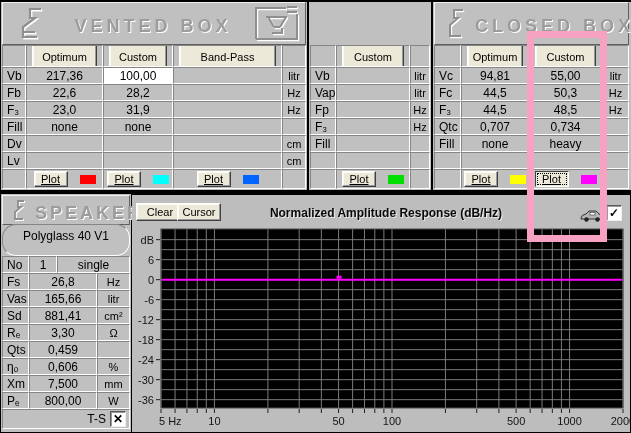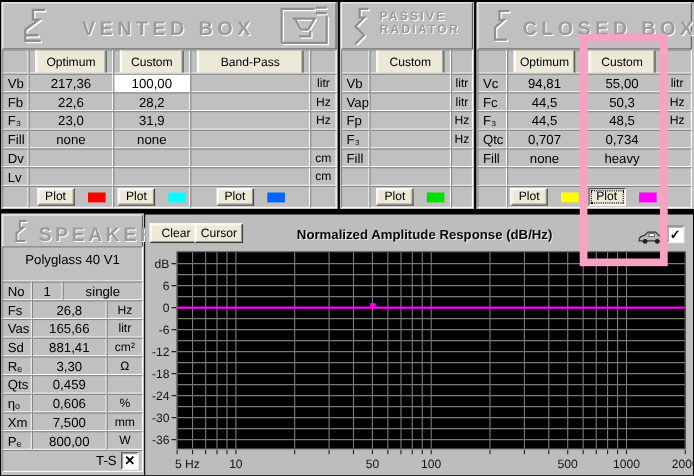--- a/index.html
+++ b/index.html
@@ -20,21 +20,21 @@
   .etch.small{font-size:11px;letter-spacing:2px;}
   .tbl{position:absolute;display:grid;background:#c0c0c0;}
   .c{
     border:1px solid;border-color:#868686 #ffffff #ffffff #868686;
     display:flex;align-items:center;justify-content:center;
     font-size:12px;white-space:nowrap;overflow:hidden;background:#c0c0c0;
   }
   .c.l{justify-content:flex-start;padding-left:4px;}
   .c.u{font-size:11px;}
   .c.editable{background:#ffffff;}
-  .c.plotc{gap:12px;}
+  .c.plotc{gap:12px;text-decoration:underline;}
   .btn{
     background:#ece9d8;
     border:1px solid;border-color:#ffffff #404040 #404040 #ffffff;
     box-shadow:inset -1px -1px 0 #9a9a9a, inset 1px 1px 0 #fbfbf4;
     display:flex;align-items:center;justify-content:center;
     font-size:11px;cursor:pointer;box-sizing:border-box;
   }
   .btn.pressed{
     border-color:#404040 #ffffff #ffffff #404040;
     box-shadow:none;outline:1px dotted #000;outline-offset:-3px;
@@ -55,21 +55,21 @@
     font-weight:bold;font-size:12px;color:#0a0a0a;text-shadow:1px 1px 0 #e9e9e9;
     white-space:nowrap;
   }
   #plot-svg{position:absolute;left:0;top:0;}
   #pink-rect{
     position:absolute;left:527px;top:31px;width:80px;height:211px;
     box-sizing:border-box;border:7px solid #f7a2c2;z-index:50;
   }
   .namecell{
     position:absolute;left:1px;top:30px;width:128px;height:32px;
-    align-items:flex-start;padding-top:4px;box-sizing:border-box;
+    align-items:flex-start;padding-top:4px;box-sizing:border-box;border-radius:14px;
   }
   .tsrow{
     position:absolute;left:1px;top:215px;width:128px;height:20px;
     display:flex;align-items:center;justify-content:flex-end;gap:4px;
     padding-right:3px;box-sizing:border-box;font-size:12px;
     border:1px solid;border-color:#868686 #ffffff #ffffff #868686;
   }
   svg text{font-family:"Liberation Sans",sans-serif;}
 </style>
 </head>
@@ -155,32 +155,20 @@
     </div>
     <div class="c plotc">
       <div class="btn pbtn">Plot</div>
       <span class="chip" style="background: rgb(0, 100, 255);"></span>
     </div>
     <div class="c"></div>
   </div>
 </div>
 
 <div class="panel" id="p-pr" style="left:309px;top:2px;width:122px;height:188px;">
-  <div class="hdr" style="left:1px;top:0;width:118px;height:41px;">
-    <svg width="26" height="40" viewBox="0 0 26 40" style="position:absolute;left:4px;top:1px;">
-      <g fill="none" stroke-width="2">
-        <path d="M20 4 H12 V12 H16 L8 20 L16 28 L8 36" stroke="#ffffff" transform="translate(1.2,1.2)"></path>
-        <path d="M20 4 H12 V12 H16 L8 20 L16 28 L8 36" stroke="#8f8f8f"></path>
-      </g>
-    </svg>
-    <div style="position:absolute;left:34px;top:6px;">
-      <div class="etch small">PASSIVE</div>
-      <div class="etch small">RADIATOR</div>
-    </div>
-  </div>
   <div class="tbl" id="t-pr" style="left:1px;top:43px;width:120px;height:144px;grid-template-columns:26px 74px 20px;grid-template-rows:22px repeat(6,17px) 20px;">
     <div class="c"></div>
     <div class="c">
         <div class="btn hbtn">Custom</div>
       </div>
     <div class="c"></div>
 
     <div class="c l">Vb</div>
     <div class="c"></div>
     <div class="c u">litr</div>

